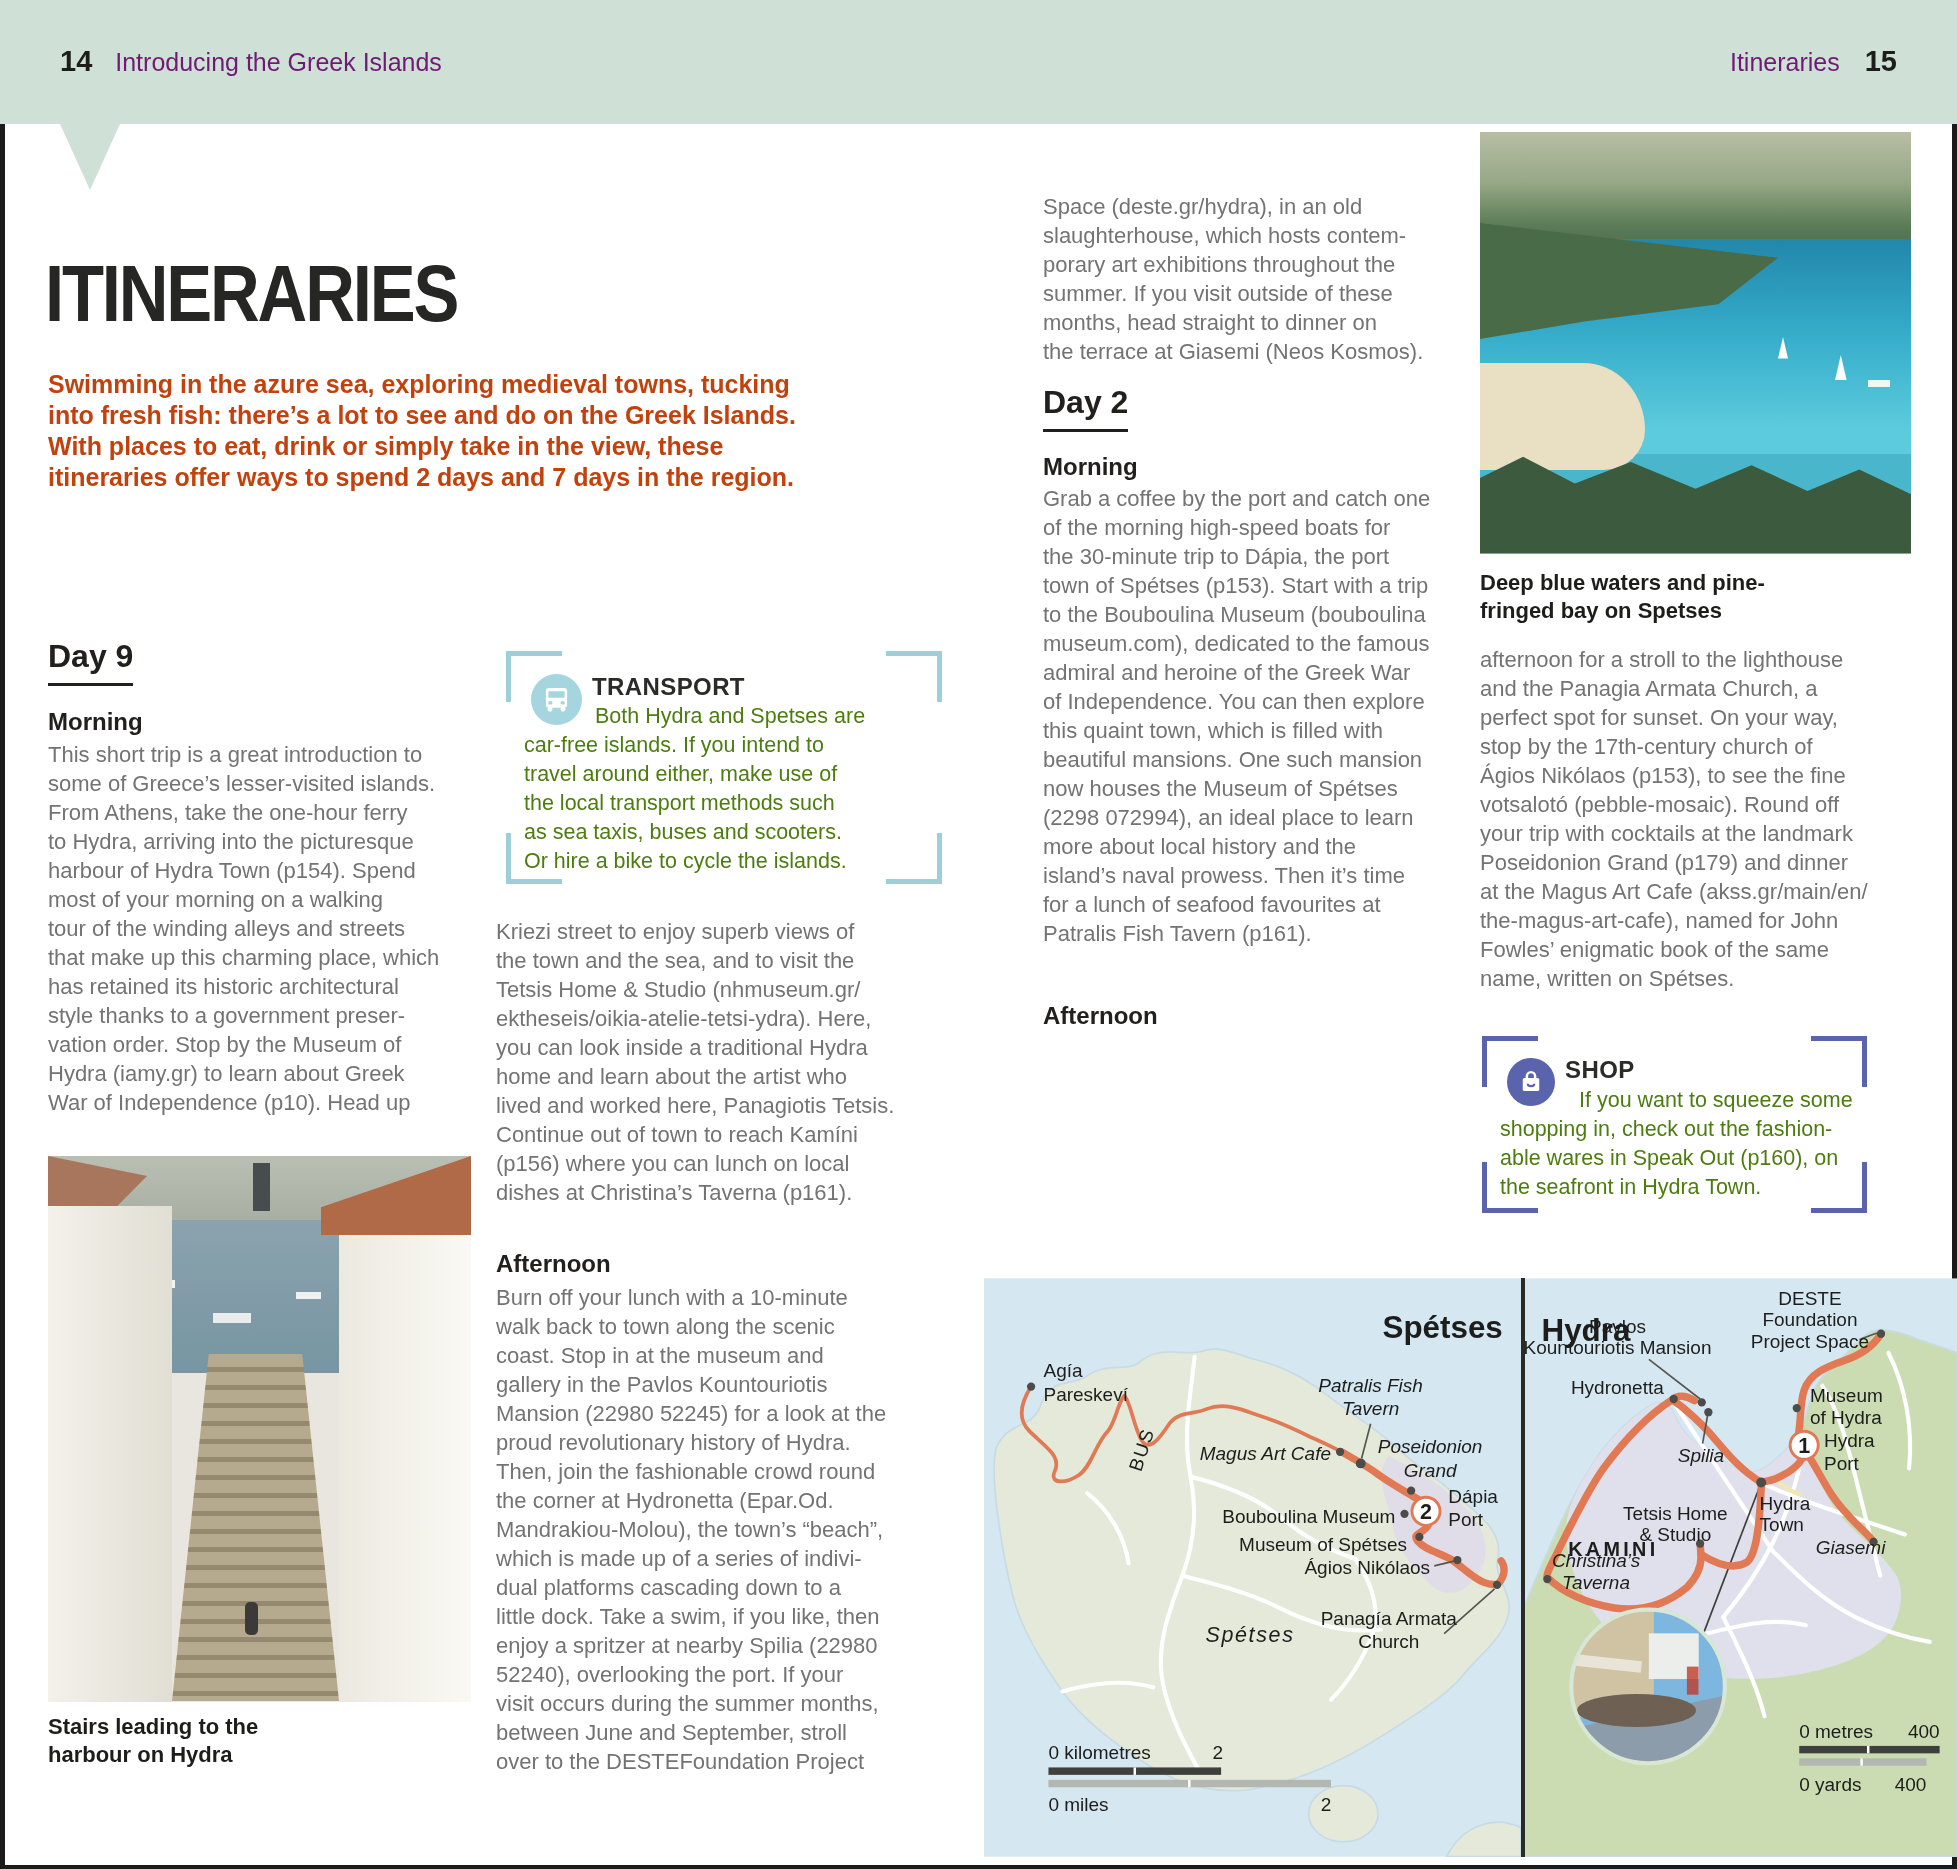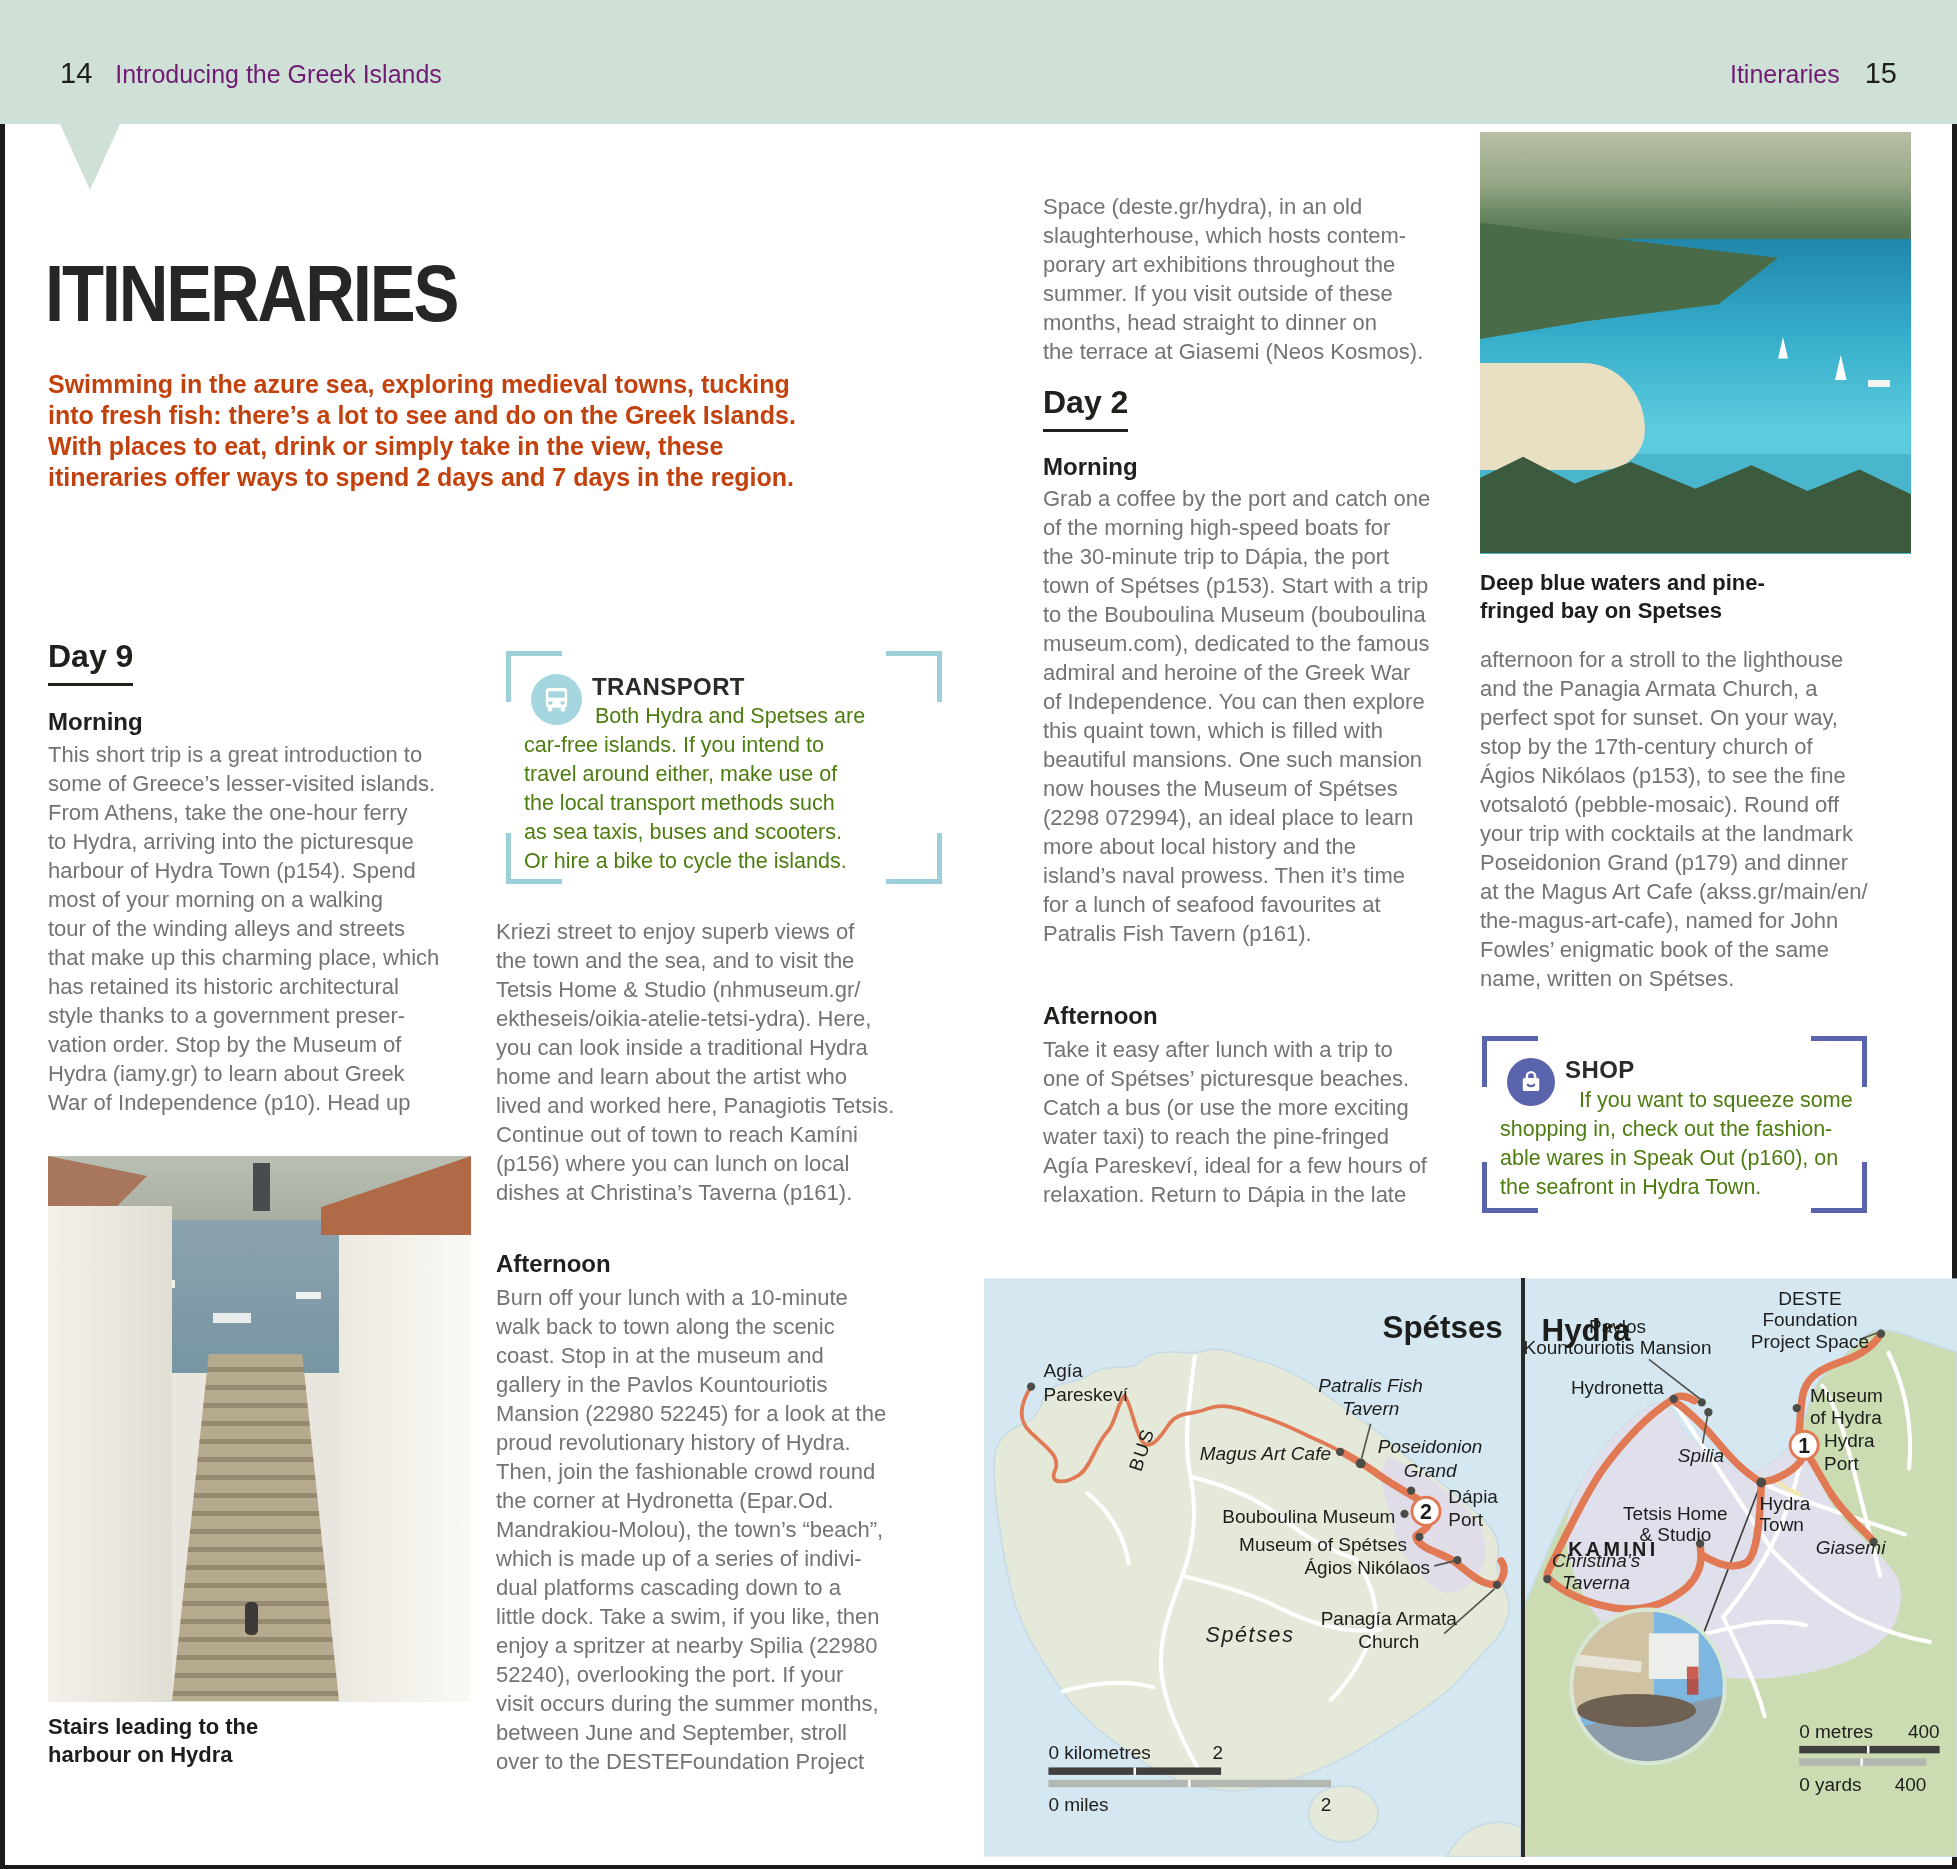--- a/index.html
+++ b/index.html
@@ -5,21 +5,21 @@
   html,body{margin:0;padding:0;background:#888;}
   .page{position:relative;width:1957px;height:1870px;background:#fff;
         font-family:"Liberation Sans",sans-serif;color:#26251f;overflow:hidden;
         box-shadow:inset 0 0 0 5px #1b1b1b;}
   .abs{position:absolute;}
   .band{left:0;top:0;width:1957px;height:124px;background:#cfe0d6;}
   .notch{left:60px;top:124px;width:0;height:0;border-left:30px solid transparent;
          border-right:30px solid transparent;border-top:66px solid #cfe0d6;}
   .hdr-left{left:60px;top:45px;display:flex;align-items:baseline;gap:23px;}
   .hdr-right{right:60px;top:45px;display:flex;align-items:baseline;gap:25px;}
-  .hdr-num{font-size:29px;font-weight:400;color:#1d1d1b;margin-top:12px;}
+  .hdr-num{font-size:29px;font-weight:700;color:#1d1d1b;}
   .hdr-txt{font-size:25px;font-weight:500;color:#701a75;}
   .big-title{left:45px;top:248px;font-size:80px;font-weight:900;letter-spacing:-2.5px;
              color:#262624;transform:scaleX(.86);transform-origin:left top;white-space:nowrap;}
   .intro{left:48px;top:369px;width:1000px;font-size:25px;font-weight:700;line-height:31px;
          color:#c2410c;white-space:pre-line;}
   .section-h{left:46px;top:559px;font-size:40px;font-weight:900;letter-spacing:-0.4px;color:#333330;white-space:nowrap;}
   .day-h{font-size:32px;font-weight:800;color:#21201c;border-bottom:3.3px solid #21201c;
          padding-bottom:8.3px;display:inline-block;}
   .sub-h{font-size:24px;font-weight:800;color:#21201c;}
   .body-text{font-size:22px;line-height:29px;color:#737373;white-space:pre-line;}
@@ -179,26 +179,20 @@
 of Independence. You can then explore
 this quaint town, which is filled with
 beautiful mansions. One such mansion
 now houses the Museum of Spétses
 (2298 072994), an ideal place to learn
 more about local history and the
 island’s naval prowess. Then it’s time
 for a lunch of seafood favourites at
 Patralis Fish Tavern (p161).</div>
   <div class="abs sub-h" style="left:1043px;top:1002px;">Afternoon</div>
-  <div class="abs body-text" style="left:1043px;top:1035px;width:450px;">Take it easy after lunch with a trip to
-one of Spétses’ picturesque beaches.
-Catch a bus (or use the more exciting
-water taxi) to reach the pine-fringed
-Agía Pareskeví, ideal for a few hours of
-relaxation. Return to Dápia in the late</div>
 
   <div class="photo" style="left:1480px;top:132px;width:431px;height:422px;background:#49b6cc;">
     <div class="ph" style="left:0;top:0;width:431px;height:124px;background:linear-gradient(180deg,#b8bea4 0,#97a887 50px,#5d7e58 91px,#49684b 124px);"></div>
     <div class="ph" style="left:0;top:107px;width:431px;height:215px;background:linear-gradient(180deg,#2187ab 0,#37aecb 99px,#5ccbdd 190px);"></div>
     <div class="ph" style="left:0;top:91px;width:298px;height:116px;background:#4a6b48;clip-path:polygon(0 0,100% 30%,80% 70%,35% 85%,0 100%);"></div>
     <div class="ph" style="left:0;top:231px;width:165px;height:107px;background:#e9dfc3;border-radius:0 60% 40% 0/0 100% 60% 0;"></div>
     <div class="ph" style="left:0;top:314px;width:431px;height:107px;background:#3b5a3e;clip-path:polygon(0 30%,10% 10%,22% 35%,35% 15%,50% 40%,63% 18%,76% 42%,88% 22%,100% 45%,100% 100%,0 100%);"></div>
     <div class="ph" style="left:298px;top:205px;width:10px;height:21.5px;background:#fdfdfb;clip-path:polygon(50% 0,100% 100%,0 100%);"></div>
     <div class="ph" style="left:355px;top:223px;width:11.6px;height:25px;background:#fdfdfb;clip-path:polygon(50% 0,100% 100%,0 100%);"></div>
     <div class="ph" style="left:388px;top:248px;width:21.5px;height:6.6px;background:#f2f5f2;"></div>

